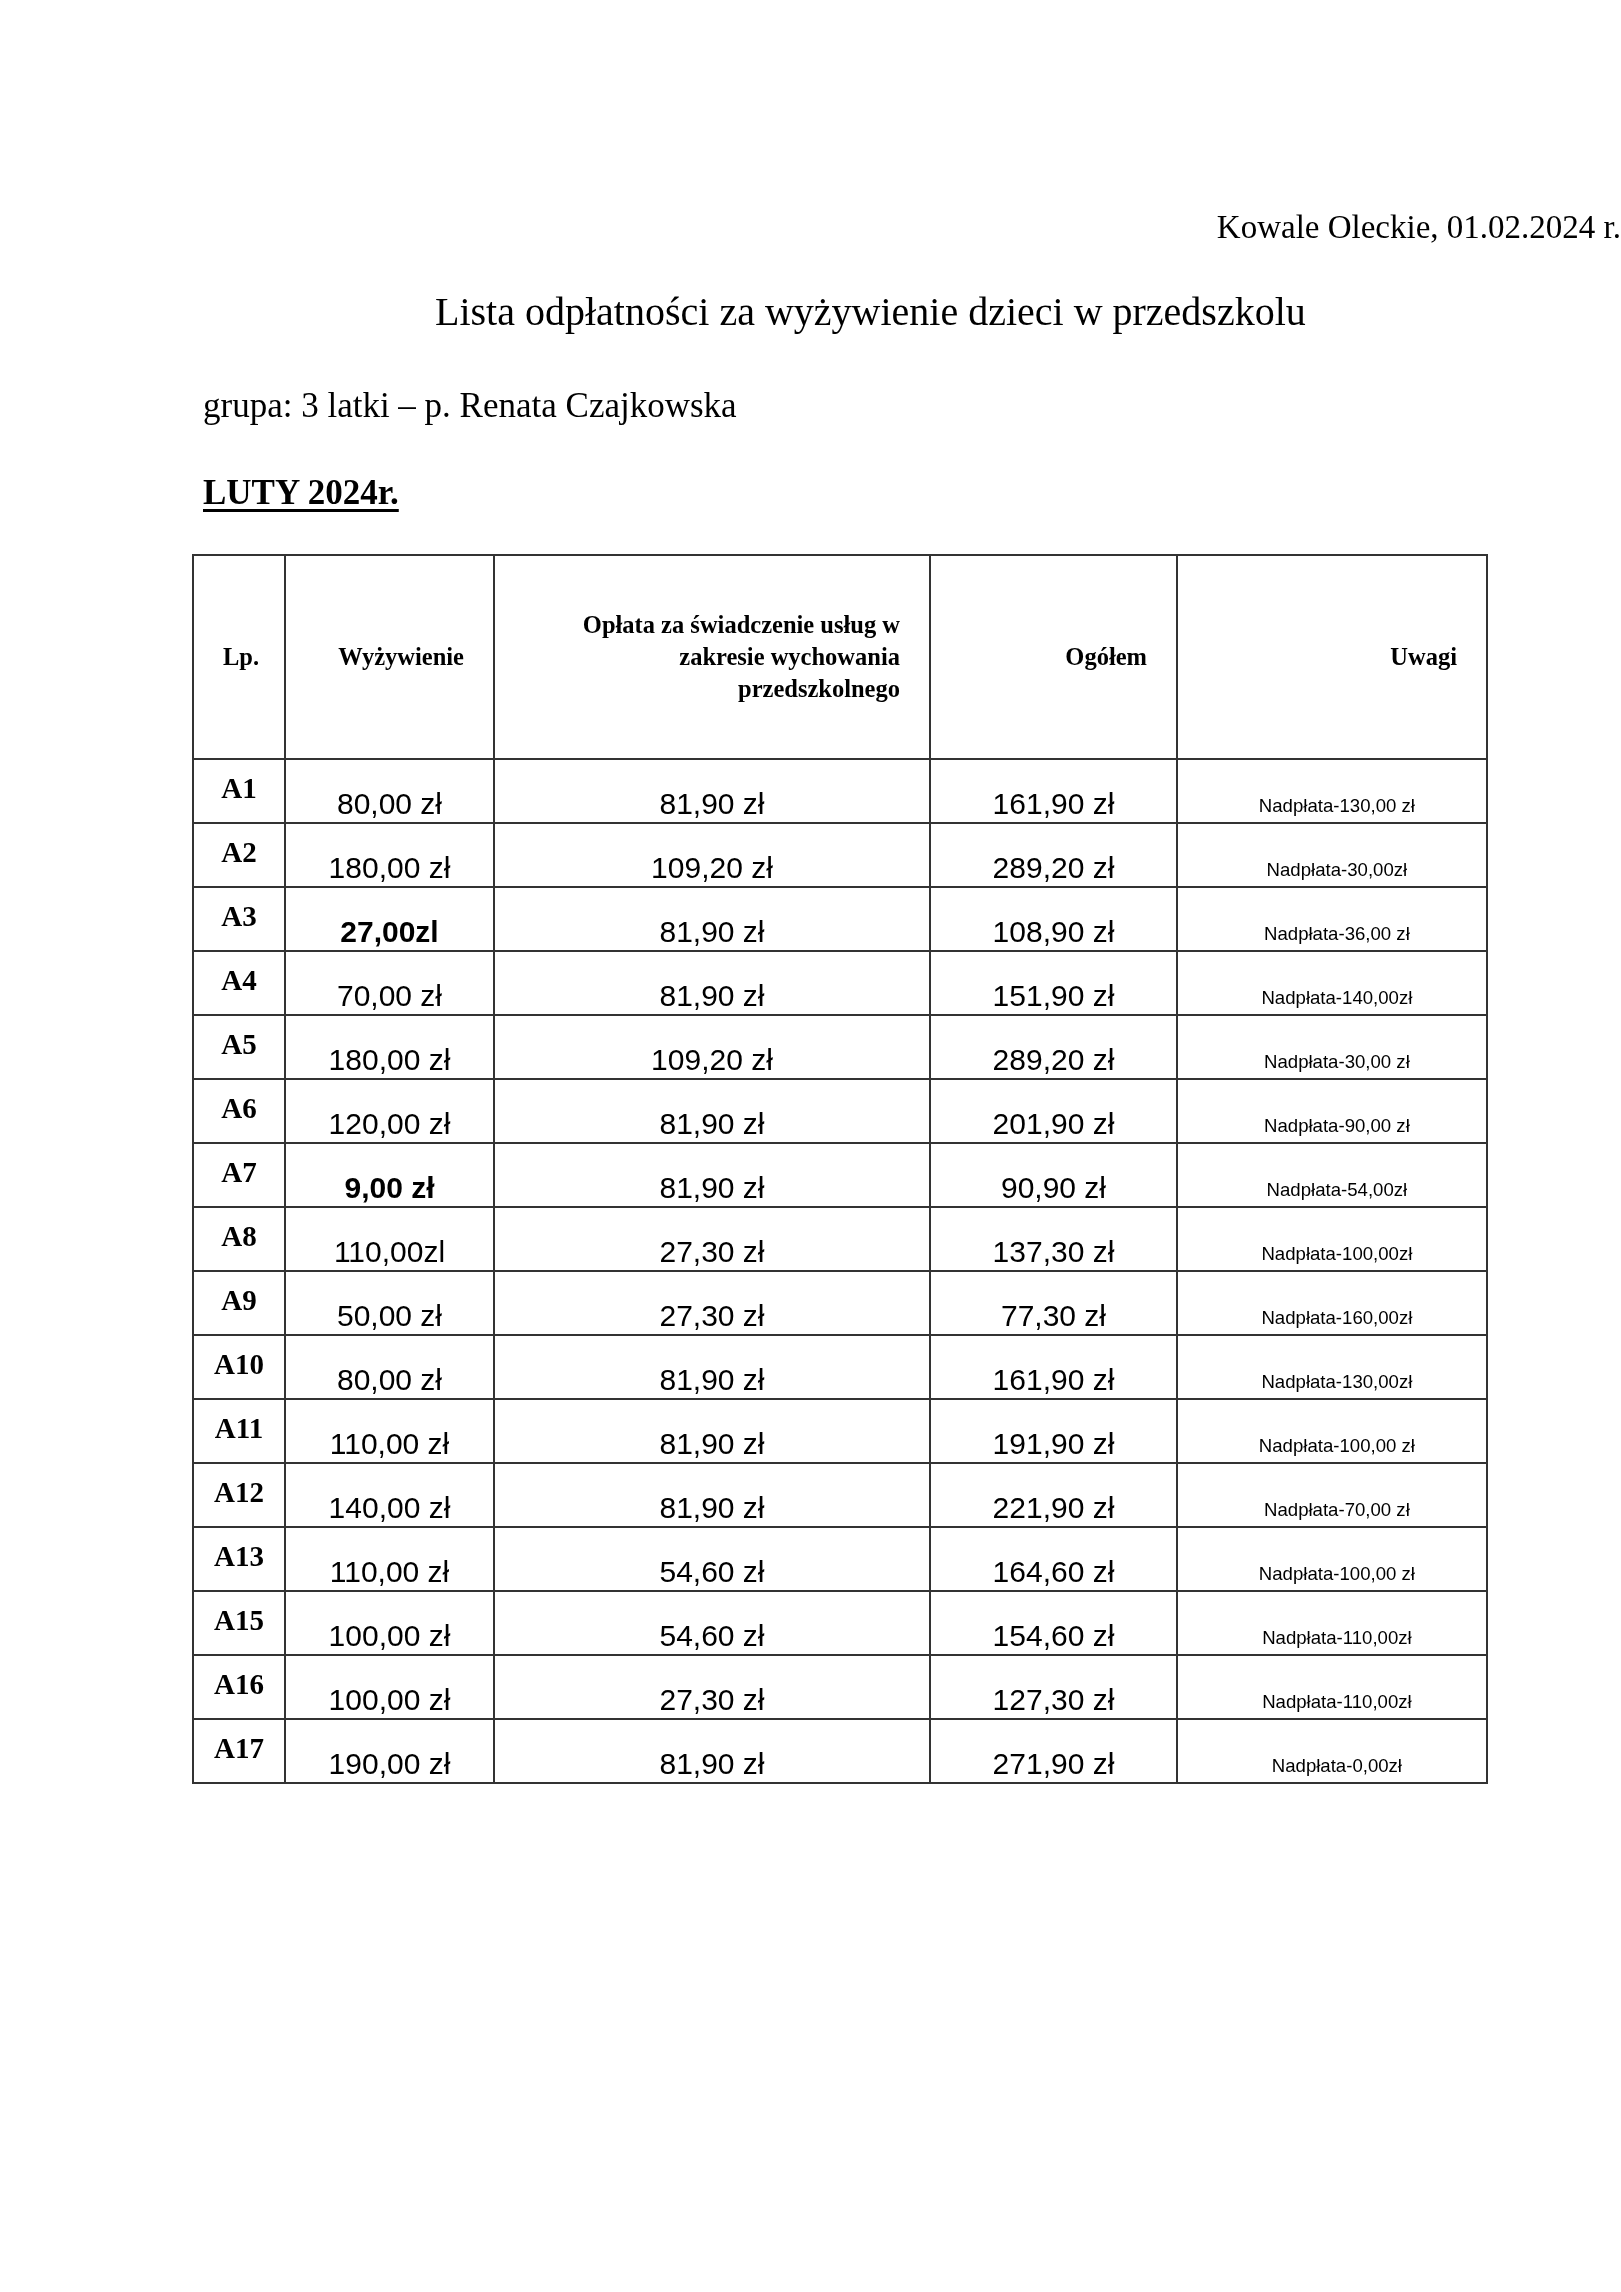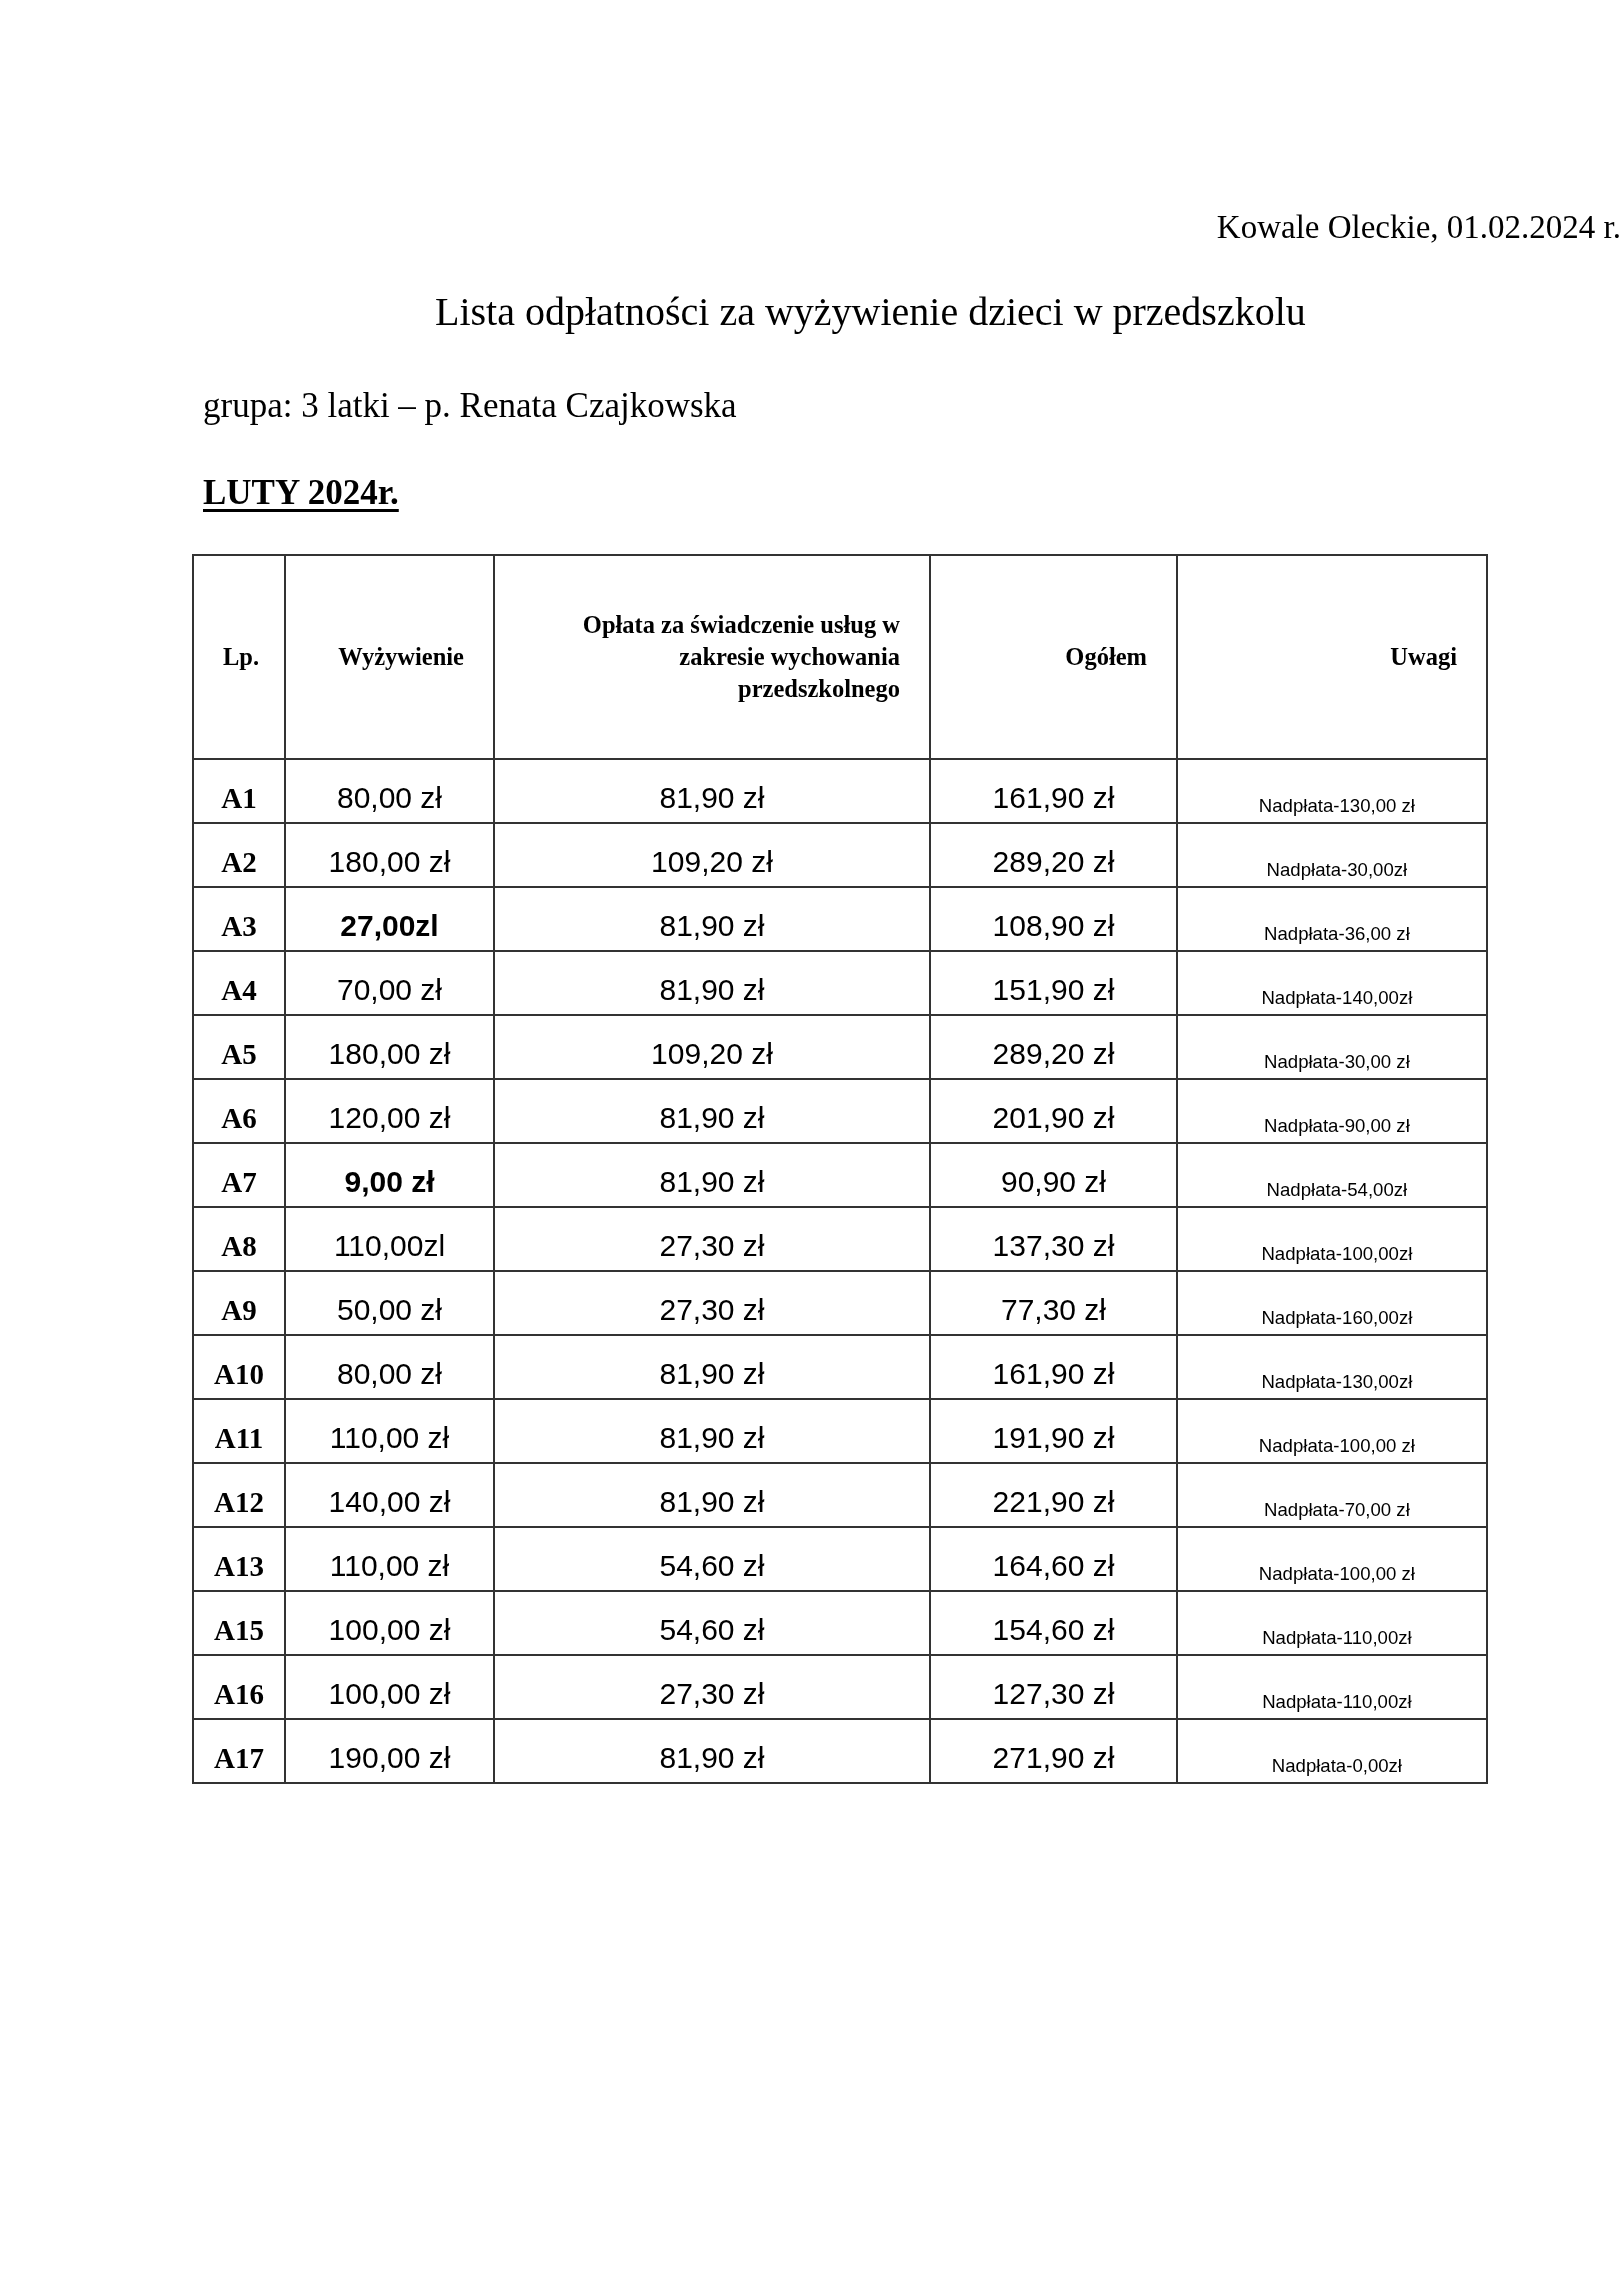--- a/index.html
+++ b/index.html
@@ -47,26 +47,26 @@
     .col-w { width: 209px; }
     .col-o { width: 436px; }
     .col-g { width: 247px; }
     .col-u { width: 310px; }
     td.lp {
       font-family: "Liberation Serif", serif; font-weight: bold;
       font-size: 29px; text-align: center; vertical-align: top;
       border-left: 2.9px solid #111; border-right: 2.9px solid #111;
       border-bottom: 2.9px solid #111;
     }
-    td.lp span { display: block; padding-top: 24px; line-height: 29px; }
+    td.lp span { display: block; padding-top: 14px; line-height: 29px; }
     td.val {
       font-family: "Liberation Sans", sans-serif; font-size: 30px;
       text-align: center; vertical-align: bottom;
     }
-    td.val span { display: block; line-height: 33px; padding-bottom: 8px; }
+    td.val span { display: block; line-height: 33px; padding-bottom: 2px; }
     td.val.bold span { font-weight: bold; }
     td.note {
       font-family: "Liberation Sans", sans-serif; font-size: 18.6px;
       text-align: left; vertical-align: bottom;
     }
     td.note span { display: block; padding-left: 9.8px; padding-bottom: 5.9px; line-height: 21.6px; white-space: nowrap; text-align: center; }
   </style>
 </head>
 <body>
 

